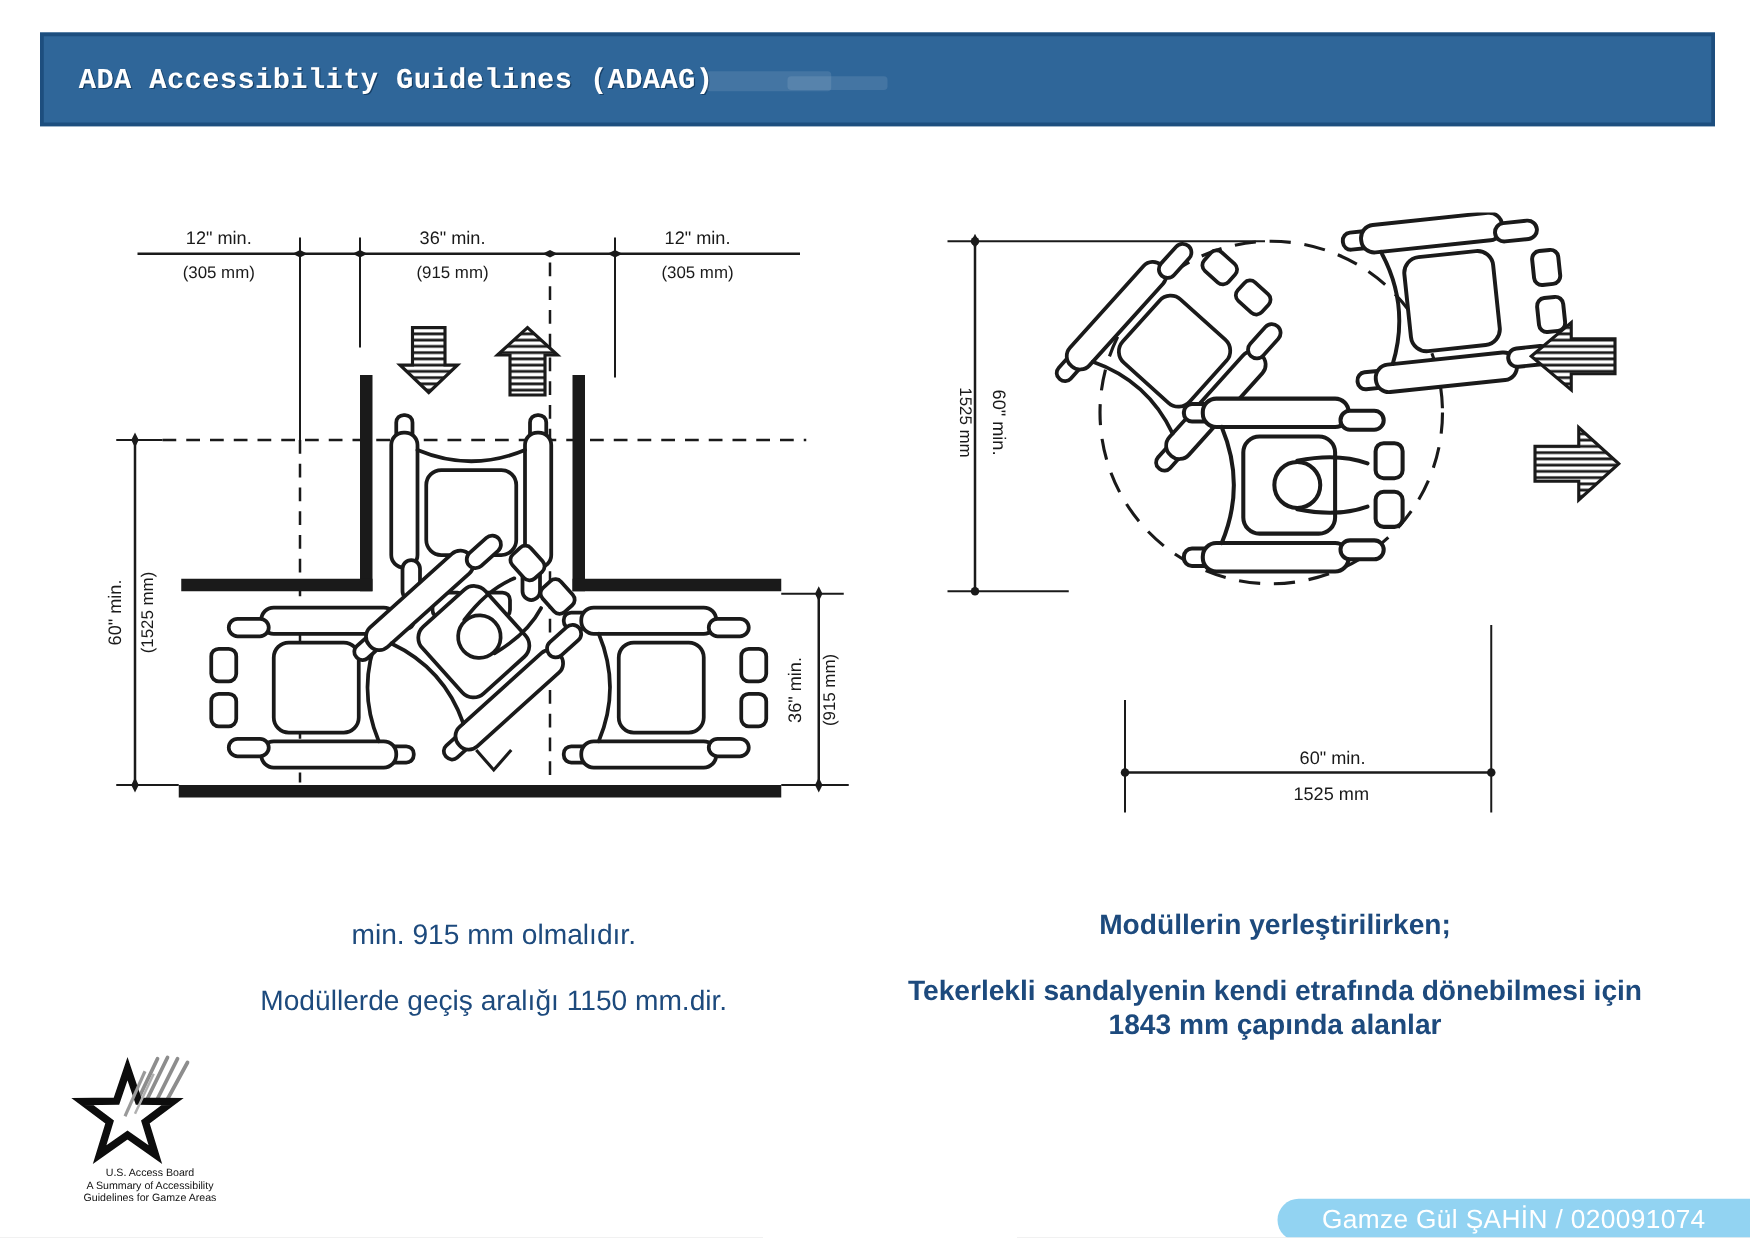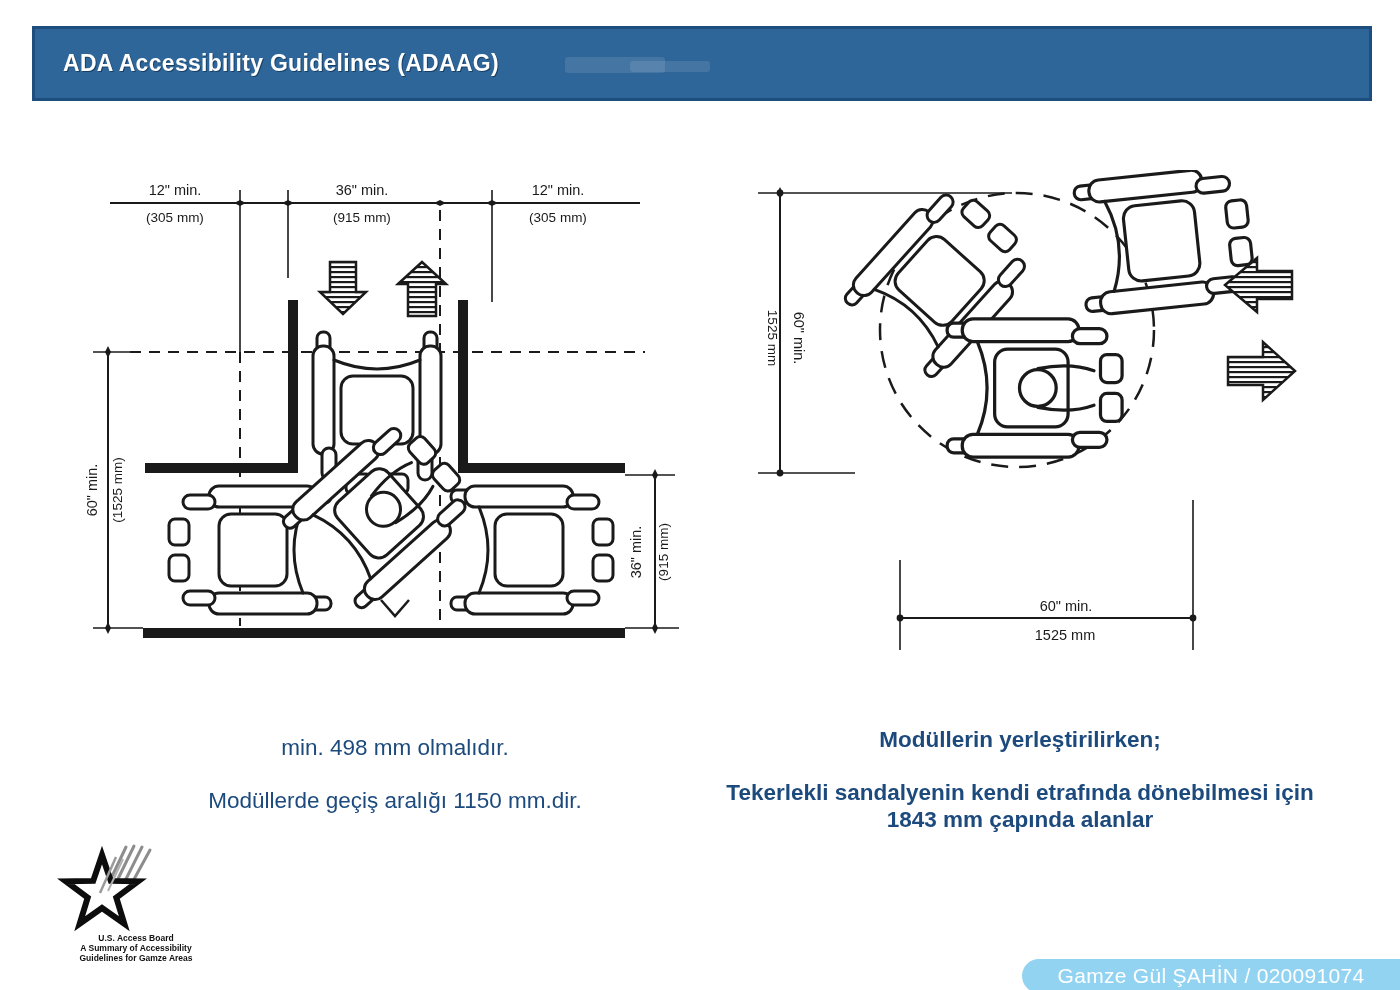--- a/index.html
+++ b/index.html
@@ -3,39 +3,39 @@
 <meta charset="utf-8">
 <style>
   html,body{margin:0;padding:0;background:#e8e8e8;}
   #slide{position:relative;width:1400px;height:990px;background:#ffffff;overflow:hidden;
          font-family:"Liberation Sans",sans-serif;}
   
   #header{position:absolute;left:32px;top:26px;width:1340px;height:75px;
           background:#2f6699;border:3px solid #1d4e7e;box-sizing:border-box;
           display:flex;align-items:center;}
   #header .title{color:#ffffff;font-size:23px;font-weight:bold;letter-spacing:.3px;
-          margin-left:28px;text-shadow:1px 1px 0 #173f66;}
+          margin-left:28px;text-shadow:1px 1px 0 #173f66;font-family:Liberation Mono, monospace;}
   .hstreak{position:absolute;background:rgba(255,255,255,.10);border-radius:3px;}
   
   svg{position:absolute;}
   svg text{font-family:"Liberation Sans",sans-serif;fill:#1a1a1a;}
   .dimlab{font-size:14.5px;}
   .dimsub{font-size:13.5px;}
   .dline{stroke:#1a1a1a;stroke-width:2;}
   .thin{stroke:#1a1a1a;stroke-width:1.6;}
   .dash{stroke:#1a1a1a;stroke-width:2;stroke-dasharray:11 8;}
   .wallfill{fill:#1a1a1a;}
   .dia{fill:#1a1a1a;}
   
   .caption{position:absolute;text-align:center;color:#1d4a7d;font-size:22.5px;line-height:27px;}
   .caption .gap{height:26px;}
   
   #logo{position:absolute;left:30px;top:843px;width:180px;height:120px;}
-  #logo .ltxt{position:absolute;left:16px;width:180px;text-align:center;color:#111;
-        font-weight:bold;font-size:8.5px;line-height:10.5px;font-family:"Liberation Sans",sans-serif;}
+  #logo .ltxt{position:absolute;left:0;width:180px;text-align:center;color:#111;
+        font-weight:normal;font-size:8.5px;line-height:10.5px;font-family:"Liberation Sans",sans-serif;}
   
   #badge{position:absolute;left:1022px;top:931px;width:378px;height:34px;
          background:#92d3f2;border-radius:17px 0 0 17px;display:flex;align-items:center;justify-content:center;margin-top:28px;}
   #badge .btxt{color:#ffffff;font-size:21px;letter-spacing:.3px;}
 </style>
 </head>
 <body>
 
 <div id="slide">
 
@@ -170,21 +170,21 @@
     <circle class="dia" cx="160" cy="448" r="3.4"></circle>
     <circle class="dia" cx="453" cy="448" r="3.4"></circle>
     <text class="dimlab" x="326" y="441" text-anchor="middle">60" min.</text>
     <text class="dimlab" x="325" y="470" text-anchor="middle">1525 mm</text>
 
     <path d="M485 115 L517 88 V101 H552 V129 H517 V142 Z" fill="url(#hatchB)" stroke="#1a1a1a" stroke-width="2.5"></path>
     <path d="M555 201 L523 172 V187 H488 V215 H523 V230 Z" fill="url(#hatchB)" stroke="#1a1a1a" stroke-width="2.5"></path>
   </svg>
 
   <div class="caption" style="left: 165px; top: 734px; width: 460px; color: rgb(29, 74, 125);">
-    <div>min. 498 mm olmalıdır.</div>
+    <div>min. 915 mm olmalıdır.</div>
     <div class="gap"></div>
     <div>Modüllerde geçiş aralığı 1150 mm.dir.</div>
   </div>
 
   <div class="caption" style="left: 705px; top: 726px; width: 630px; color: rgb(29, 74, 125); font-weight: bold;">
     <div>Modüllerin yerleştirilirken;</div>
     <div class="gap"></div>
     <div>Tekerlekli sandalyenin kendi etrafında dönebilmesi için</div>
     <div>1843 mm çapında alanlar</div>
   </div>

